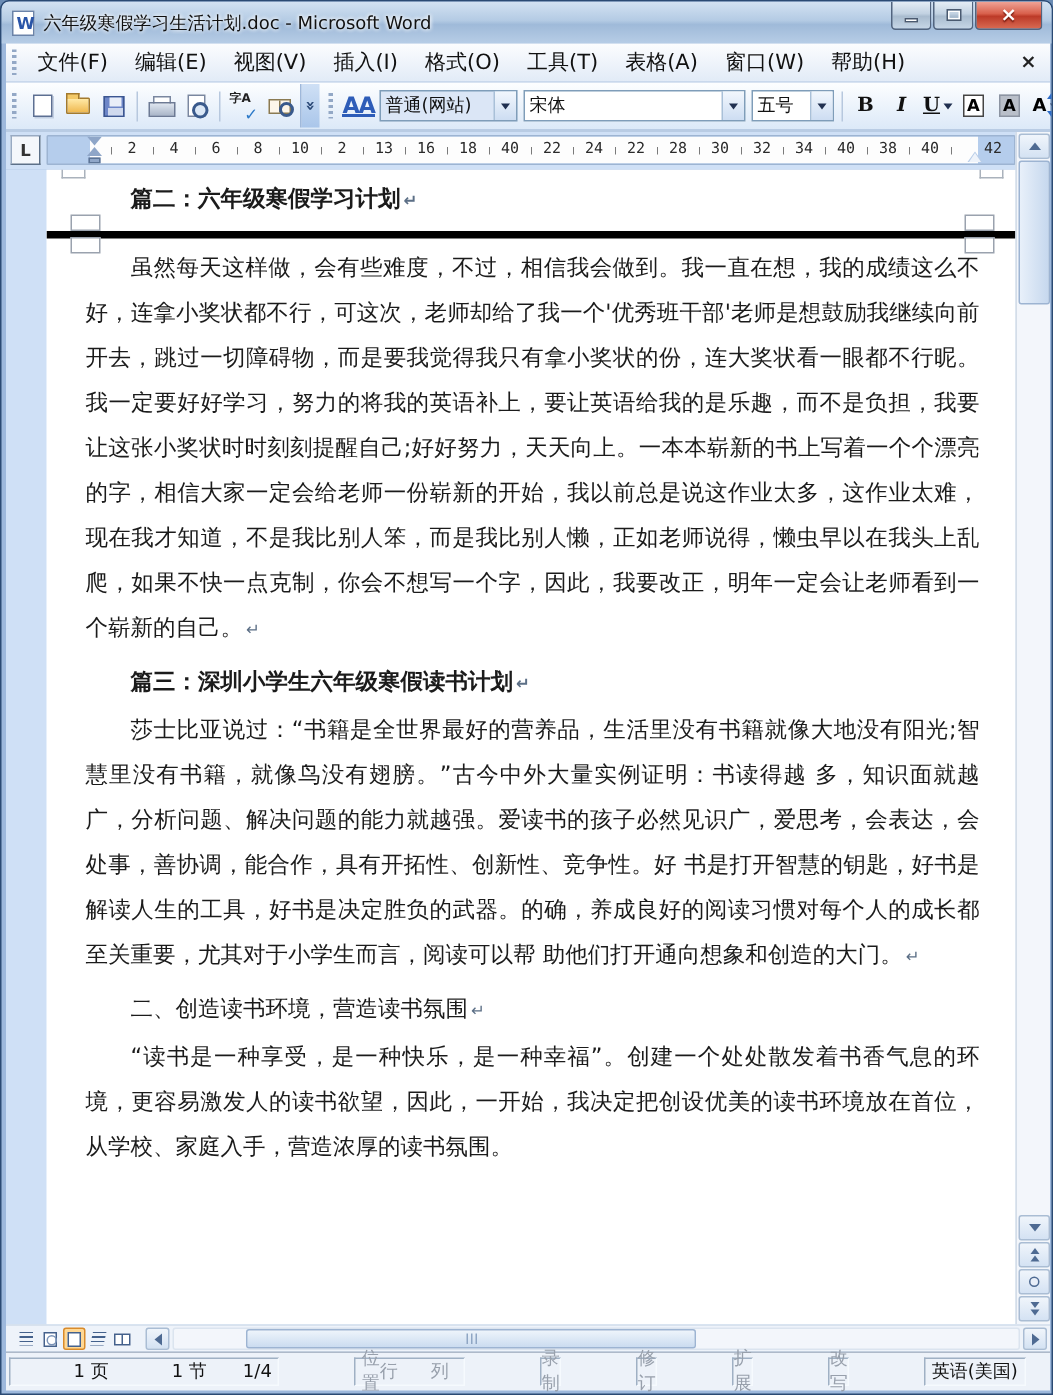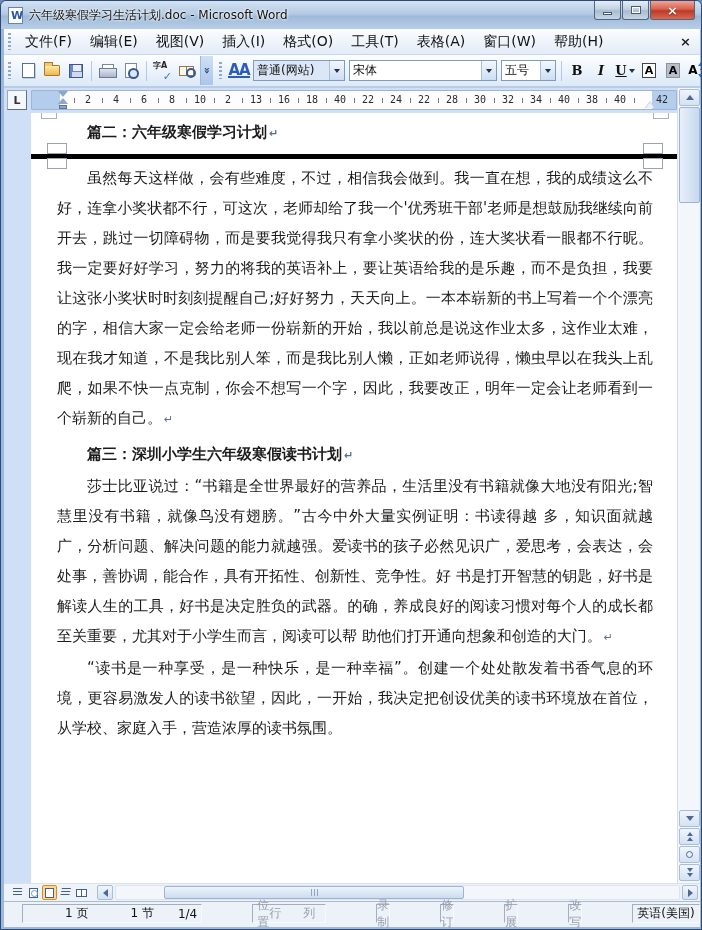--- a/index.html
+++ b/index.html
@@ -146,21 +146,21 @@
   .tri-r{width:0;height:0;border-top:4px solid transparent;border-bottom:4px solid transparent;border-left:5px solid #4e6a92;}
   .htrack{position:relative;flex:1;height:15px;margin:0 2px;background:#f3f6fb;border:1px solid #dbe4ef;border-radius:2px;}
   .hthumb{position:absolute;left:48px;top:0;width:300px;height:13px;background:linear-gradient(#eef4fb,#cbdcf0);border:1px solid #9db4d2;border-radius:2px;
     display:flex;align-items:center;justify-content:center;gap:2px;}
   .hthumb i{display:block;width:1px;height:7px;background:#8fa6c4;}
   .hr-arrow{width:16px;height:15px;margin-right:2px;background:linear-gradient(#f0f5fb,#d4e2f3);border:1px solid #aabdd4;border-radius:2px;
     display:flex;align-items:center;justify-content:center;}
 
   
   .statusbar{position:absolute;left:3px;top:900px;width:696px;height:26px;background:#edf2f9;border-top:1px solid #aeb9c9;
-    display:flex;align-items:flex-start;font-size:12px;color:#111;padding:2px 18px 3px;gap:48px;}
+    display:flex;align-items:center;font-size:12px;color:#111;padding:2px 2px 3px;gap:48px;}
   .sbox{height:19px;display:flex;align-items:center;border:1px solid;border-color:#9fb0c4 #f6fafe #f6fafe #9fb0c4;margin-right:2px;padding:0 4px;}
   .sb-a{width:204px;}
   .sb-a span{white-space:nowrap;}
   .sb-a .s1{margin-left:38px;} .sb-a .s2{margin-left:42px;} .sb-a .s3{margin-left:24px;}
   .sb-b{width:222px;justify-content:space-between;}
   .sb-b .gray{color:#98a0ac;}
   .sb-b .rcl{display:flex;gap:22px;margin-right:6px;}
   .sb-btn{width:33px;height:19px;justify-content:center;color:#98a0ac;padding:0;}
   .sb-lang{width:84px;justify-content:center;white-space:nowrap;}
   .sb-tail{flex:1;}
@@ -331,20 +331,21 @@
         <span class="pm rb"></span>
       </div>
 
       <p class="blk body"><span>虽然每天这样做，会有些难度，不过，相信我会做到。我一直在想，我的成绩这么不好，连拿小奖状都不行，可这次，老师却给了我一个'优秀班干部'老师是想鼓励我继续向前开去，跳过一切障碍物，而是要我觉得我只有拿小奖状的份，连大奖状看一眼都不行昵。我一定要好好学习，努力的将我的英语补上，要让英语给我的是乐趣，而不是负担，我要让这张小奖状时时刻刻提醒自己;好好努力，天天向上。一本本崭新的书上写着一个个漂亮的字，相信大家一定会给老师一份崭新的开始，我以前总是说这作业太多，这作业太难，现在我才知道，不是我比别人笨，而是我比别人懒，正如老师说得，懒虫早以在我头上乱爬，如果不快一点克制，你会不想写一个字，因此，我要改正，明年一定会让老师看到一个崭新的自己。</span><span class="pil">↵</span></p>
 
       <p class="blk head"><span>篇三：深圳小学生六年级寒假读书计划</span><span class="pil">↵</span></p>
 
 
       <p class="blk body"><span>莎士比亚说过：“书籍是全世界最好的营养品，生活里没有书籍就像大地没有阳光;智慧里没有书籍，就像鸟没有翅膀。”古今中外大量实例证明：书读得越 多，知识面就越广，分析问题、解决问题的能力就越强。爱读书的孩子必然见识广，爱思考，会表达，会处事，善协调，能合作，具有开拓性、创新性、竞争性。好 书是打开智慧的钥匙，好书是解读人生的工具，好书是决定胜负的武器。的确，养成良好的阅读习惯对每个人的成长都至关重要，尤其对于小学生而言，阅读可以帮 助他们打开通向想象和创造的大门。</span><span class="pil">↵</span></p>
 
+      <p class="blk sub"><span>二、创造读书环境，营造读书氛围</span><span class="pil">↵</span></p>
 
       <p class="blk body"><span>“读书是一种享受，是一种快乐，是一种幸福”。创建一个处处散发着书香气息的环境，更容易激发人的读书欲望，因此，一开始，我决定把创设优美的读书环境放在首位，从学校、家庭入手，营造浓厚的读书氛围。</span></p>
     </div>
   </div>
 
   <div class="vscroll">
     <div class="sbtn">
         <span class="tri-up"></span>
       </div>
     <div class="vthumb"></div>

